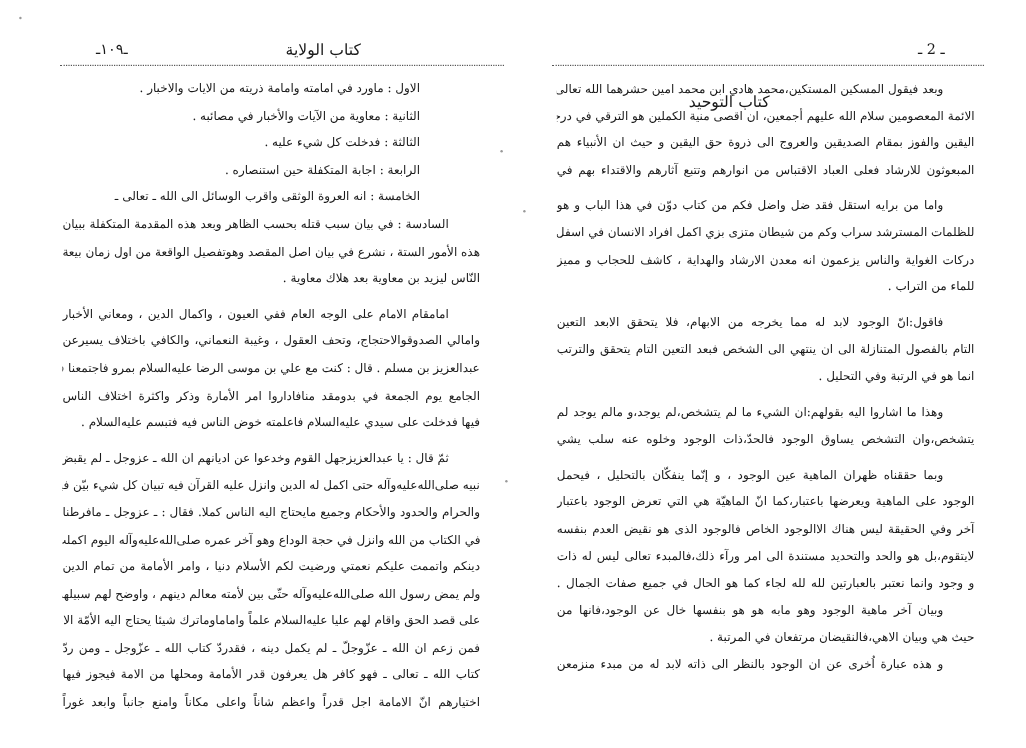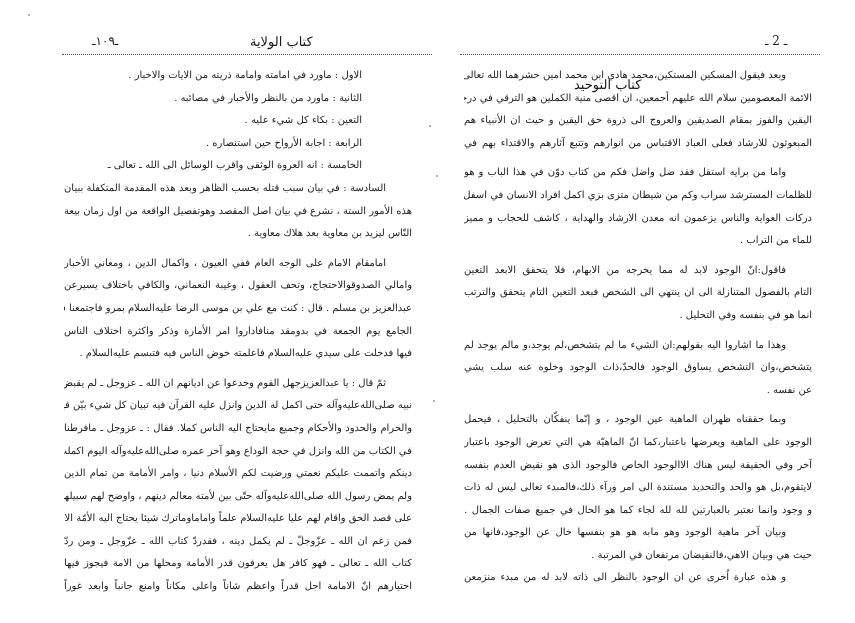--- a/index.html
+++ b/index.html
@@ -1,19 +1,19 @@
 <!DOCTYPE html>
 <html><head>
 <meta charset="utf-8">
 <style>
   html, body { margin:0; padding:0; background:#ffffff; }
   body { width:855px; height:623px; position:relative; overflow:hidden;
          font-family:"DejaVu Serif", "Liberation Serif", serif; color:#1a1a1a; }
   .page { position:absolute; top:0; height:623px; }
-  #page-left  { left:12px;   width:430px; }
+  #page-left  { left:0;   width:430px; }
   #page-right { left:430px; width:425px; }
   .header { position:absolute; top:34px; height:18px; font-size:13px; }
   .header .title { position:absolute; top:0; white-space:nowrap; }
   .header .num { position:absolute; top:0; white-space:nowrap; font-size:12px; }
   .rule { position:absolute; top:54px; height:0; border-top:1px dotted #555; }
   .body-text { position:absolute; direction:rtl; text-align:justify;
                font-size:10px; line-height:22.6px; }
   .line { display:block; white-space:nowrap; overflow:hidden; height:22.6px; text-align-last:justify; }
   .line.short { text-align-last:right; }
   .line.indent { padding-right:26px; }
@@ -25,23 +25,23 @@
 
 <div class="page" id="page-left">
   <div class="header" style="left:0;width:430px;">
     <span class="num" style="left:80px;">ـ١٠٩ـ</span>
     <span class="title" style="left:238px;">كتاب الولاية</span>
   </div>
   <div class="rule" style="left:50px;width:370px;"></div>
 
   <div class="body-text" style="left:52px;width:348px;top:64px;">
     <span class="line short" style="padding-right:50px;">الاول : ماورد في امامته وامامة ذريته من الايات والاخبار .</span>
-    <span class="line short" style="padding-right:50px;">الثانية : ماورد من بالنظر والأخبار في مصائبه .</span>
-    <span class="line short" style="padding-right:50px;">التعين : بكاء كل شيء عليه .</span>
-    <span class="line short" style="padding-right:50px;">الرابعة : اجابة الأرواح حين استنصاره .</span>
+    <span class="line short" style="padding-right:50px;">الثانية : معاوية من الآيات والأخبار في مصائبه .</span>
+    <span class="line short" style="padding-right:50px;">الثالثة : فدخلت كل شيء عليه .</span>
+    <span class="line short" style="padding-right:50px;">الرابعة : اجابة المتكفلة حين استنصاره .</span>
     <span class="line short" style="padding-right:50px;">الخامسة : انه العروة الوثقى واقرب الوسائل الى الله ـ تعالى ـ</span>
     <span class="line indent">السادسة : في بيان سبب قتله بحسب الظاهر وبعد هذه المقدمة المتكفلة ببيان</span>
     <span class="line">هذه الأمور الستة ، نشرع في بيان اصل المقصد وهوتفصيل الواقعة من اول زمان بيعة</span>
     <span class="line short">النّاس ليزيد بن معاوية بعد هلاك معاوية .</span>
     <span class="line indent gap">امامقام الامام على الوجه العام ففي العيون ، واكمال الدين ، ومعاني الأخبار</span>
     <span class="line">وامالي الصدوقوالاحتجاج، وتحف العقول ، وغيبة النعماني، والكافي باختلاف يسيرعن</span>
     <span class="line">عبدالعزيز بن مسلم . قال : كنت مع علي بن موسى الرضا عليه‌السلام بمرو فاجتمعنا في</span>
     <span class="line">الجامع يوم الجمعة في بدومقد منافاداروا امر الأمارة وذكر واكثرة اختلاف الناس</span>
     <span class="line short">فيها فدخلت على سيدي عليه‌السلام فاعلمته خوض الناس فيه فتبسم عليه‌السلام .</span>
     <span class="line indent gap">ثمّ قال : يا عبدالعزيزجهل القوم وخدعوا عن اديانهم ان الله ـ عزوجل ـ لم يقبض</span>
@@ -72,24 +72,23 @@
     <span class="line indent">وبعد فيقول المسكين المستكين،محمد هادي ابن محمد امين حشرهما الله تعالى مع</span>
     <span class="line">الائمة المعصومين سلام الله عليهم أجمعين، ان اقصى منية الكملين هو الترقي في درجات</span>
     <span class="line">اليقين والفوز بمقام الصديقين والعروج الى ذروة حق اليقين و حيث ان الأنبياء هم</span>
     <span class="line">المبعوثون للارشاد فعلى العباد الاقتباس من انوارهم وتتبع آثارهم والاقتداء بهم في</span>
     <span class="line indent gap">واما من برايه استقل فقد ضل واضل فكم من كتاب دوّن في هذا الباب و هو</span>
     <span class="line">للظلمات المسترشد سراب وكم من شيطان متزى بزي اكمل افراد الانسان في اسفل</span>
     <span class="line">دركات الغواية والناس يزعمون انه معدن الارشاد والهداية ، كاشف للحجاب و مميز</span>
     <span class="line short">للماء من التراب .</span>
     <span class="line indent gap">فاقول:انّ الوجود لابد له مما يخرجه من الابهام، فلا يتحقق الابعد التعين</span>
     <span class="line">التام بالفصول المتنازلة الى ان ينتهي الى الشخص فبعد التعين التام يتحقق والترتب</span>
-    <span class="line short">انما هو في بنفسه وفي التحليل .</span>
+    <span class="line short">انما هو في الرتبة وفي التحليل .</span>
     <span class="line indent gap">وهذا ما اشاروا اليه بقولهم:ان الشيء ما لم يتشخص،لم يوجد،و مالم يوجد لم</span>
     <span class="line">يتشخص،وان التشخص يساوق الوجود فالحدّ،ذات الوجود وخلوه عنه سلب يشي</span>
-    <span class="line short">عن نفسه .</span>
     <span class="line indent gap">وبما حققناه ظهران الماهية عين الوجود ، و إنّما ينفكّان بالتحليل ، فيحمل</span>
     <span class="line">الوجود على الماهية ويعرضها باعتبار،كما انّ الماهيّة هي التي تعرض الوجود باعتبار</span>
     <span class="line">آخر وفي الحقيقة ليس هناك الاالوجود الخاص فالوجود الذى هو نقيض العدم بنفسه</span>
     <span class="line">لايتقوم،بل هو والحد والتحديد مستندة الى امر ورآء ذلك،فالمبدء تعالى ليس له ذات</span>
     <span class="line">و وجود وانما نعتبر بالعبارتين لله لله لجاء كما هو الحال في جميع صفات الجمال .</span>
     <span class="line indent">وبيان آخر ماهية الوجود وهو مابه هو هو بنفسها خال عن الوجود،فانها من</span>
     <span class="line short">حيث هي وبيان الاهي،فالنقيضان مرتفعان في المرتبة .</span>
     <span class="line indent">و هذه عبارة اُخرى عن ان الوجود بالنظر الى ذاته لابد له من مبدء منزمعن</span>
   </div>
 

